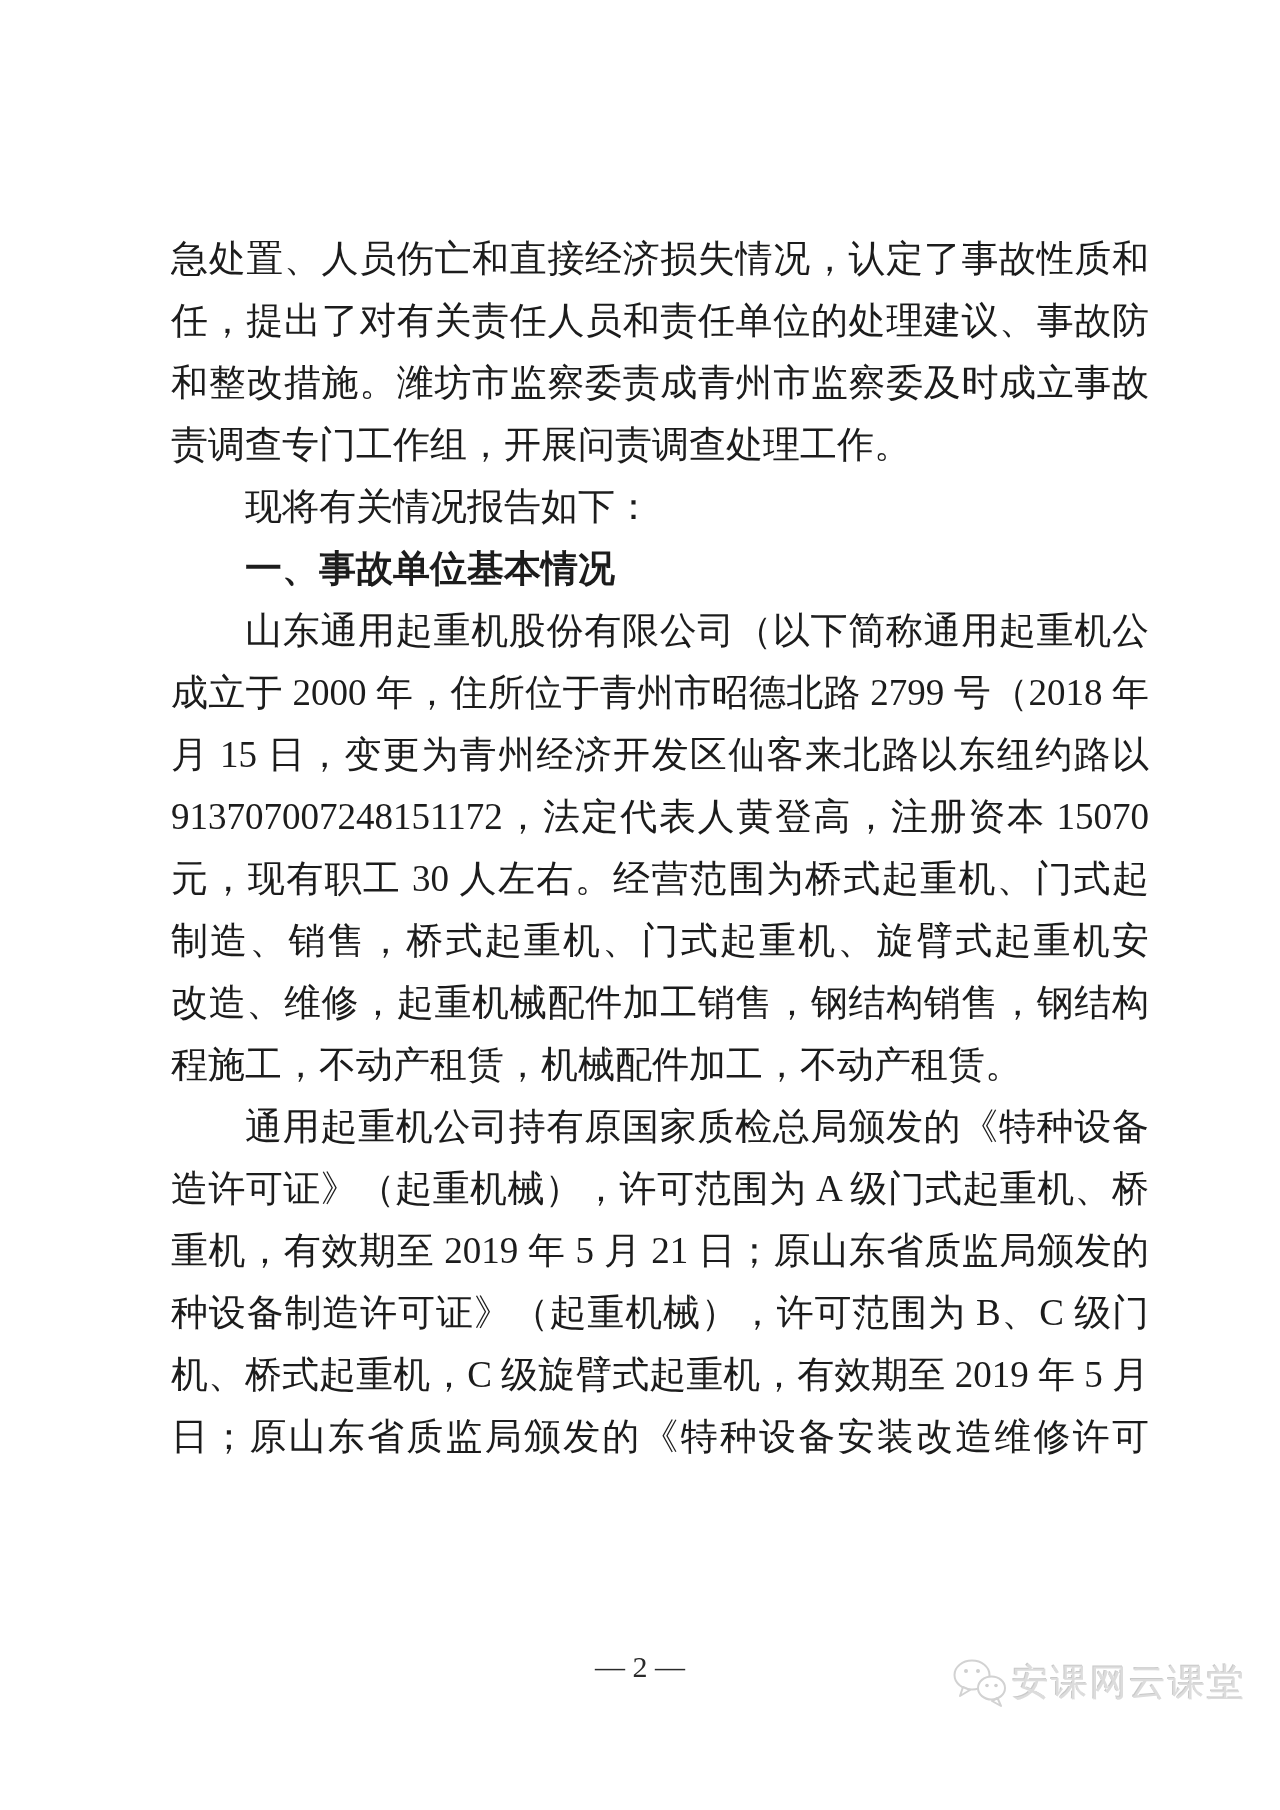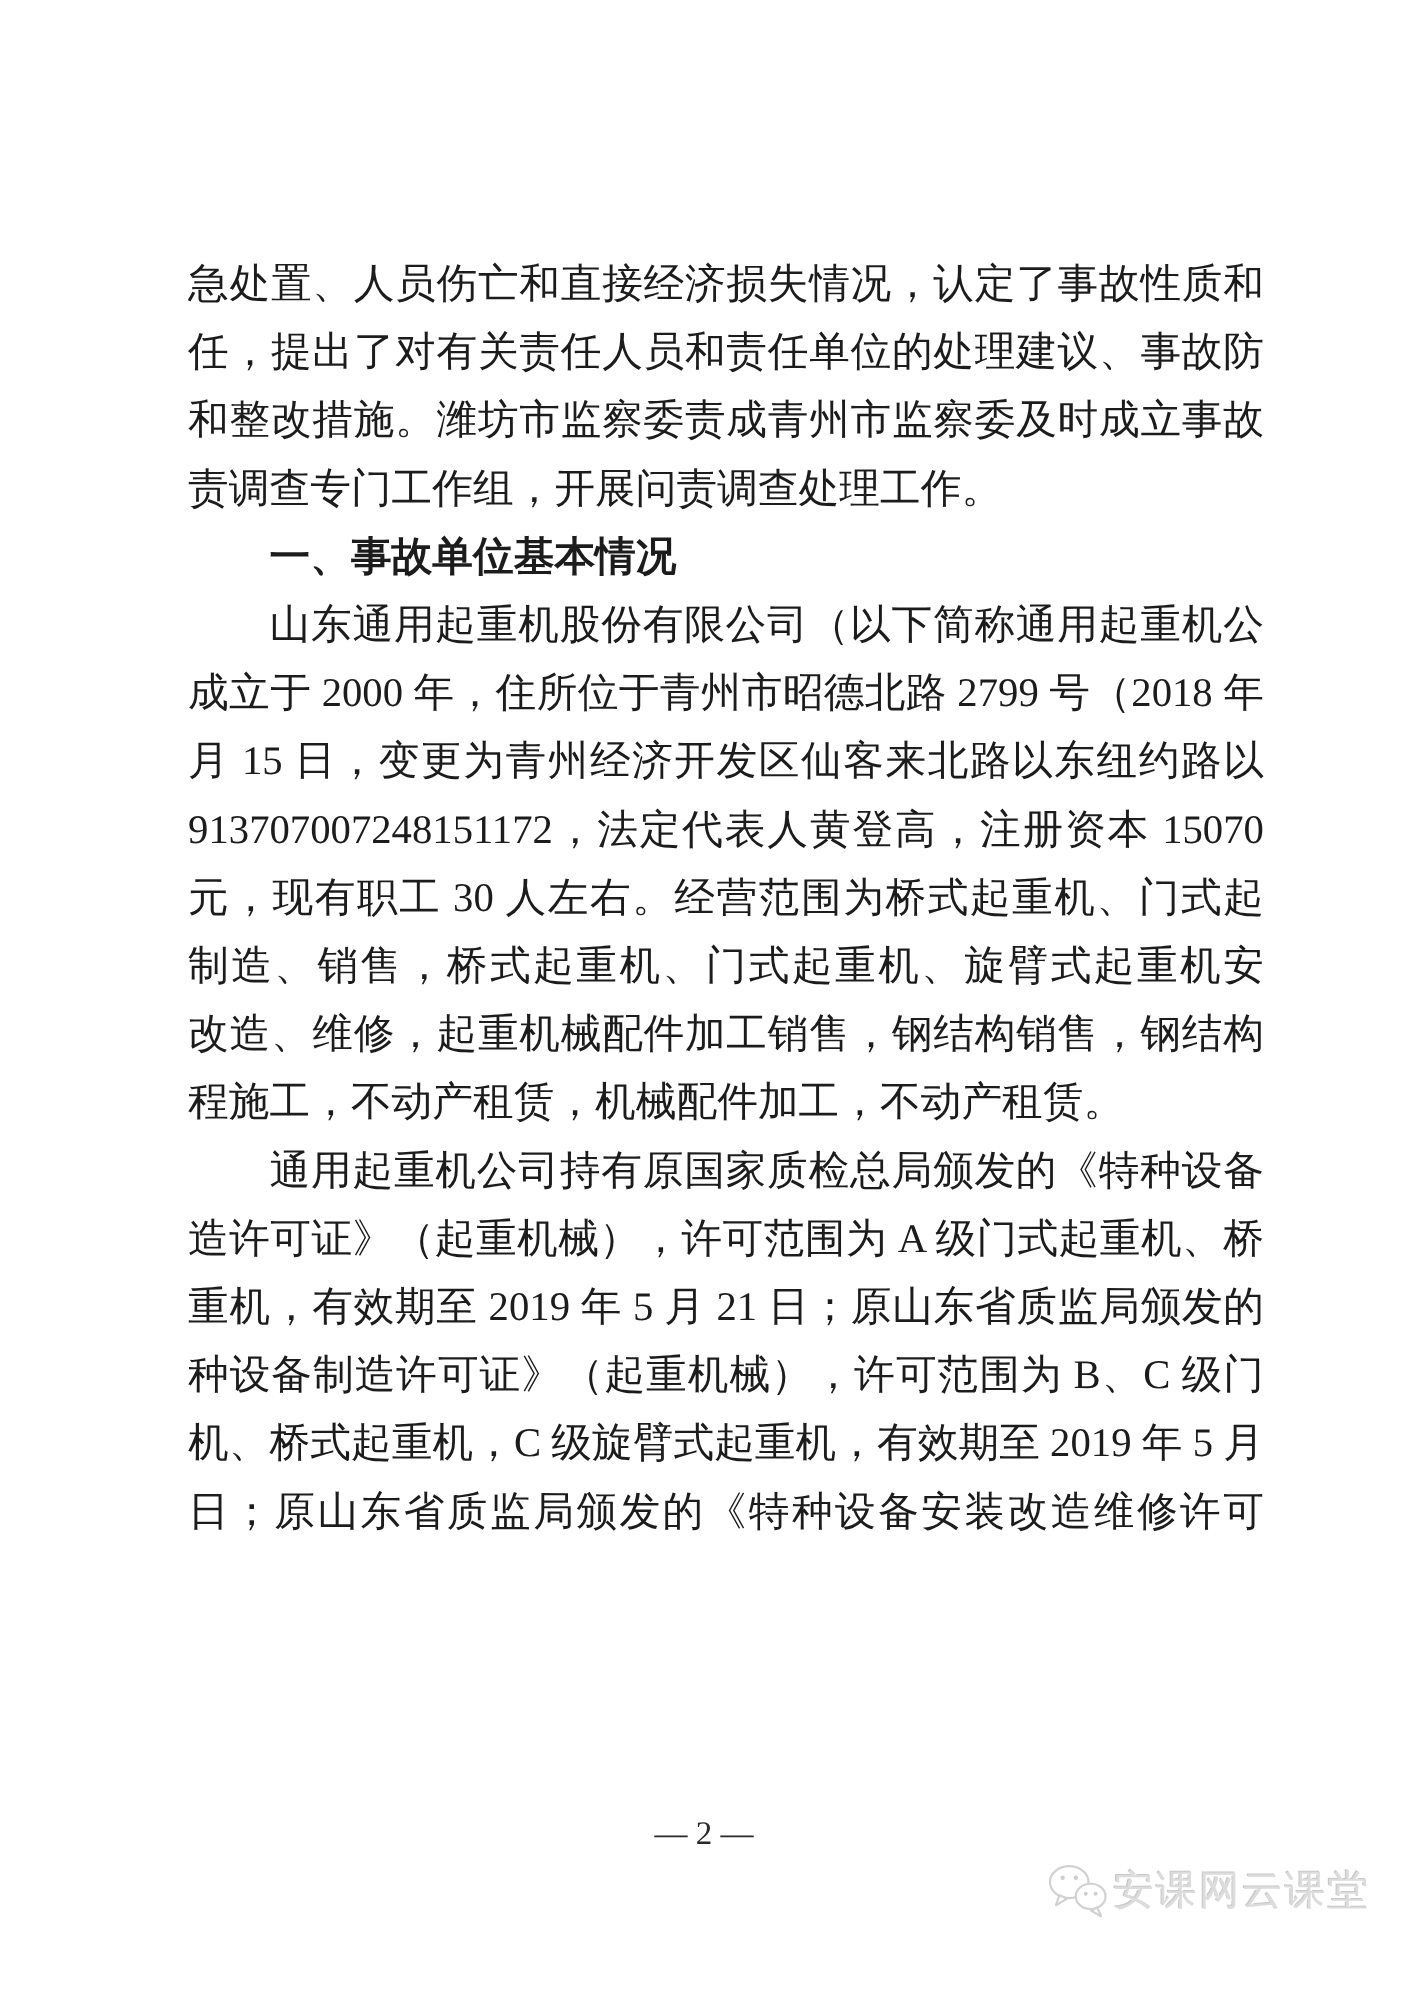--- a/index.html
+++ b/index.html
@@ -39,21 +39,21 @@
     left: 0;
     width: 100%;
     height: 42px;
     line-height: 42px;
     text-align: center;
     font-size: 30px;
     color: #2a2a2a;
   }
   .watermark {
     position: absolute;
-    top: 1692px;
+    top: 1656px;
     right: 34px;
     display: flex;
     align-items: center;
     gap: 2px;
     color: #dcdcdc;
   }
   .watermark-text {
     font-size: 37px;
     letter-spacing: 2px;
     font-family: "Liberation Sans", "DejaVu Sans", sans-serif;
@@ -64,20 +64,21 @@
 </head>
 <body>
 
 <div class="page">
 
   <div class="text-block">
       <div class="line fill">急处置、人员伤亡和直接经济损失情况，认定了事故性质和责</div>
       <div class="line fill">任，提出了对有关责任人员和责任单位的处理建议、事故防范</div>
       <div class="line fill">和整改措施。潍坊市监察委责成青州市监察委及时成立事故问</div>
       <div class="line">责调查专门工作组，开展问责调查处理工作。</div>
+      <div class="line indent">现将有关情况报告如下：</div>
       <div class="line indent bold">一、事故单位基本情况</div>
       <div class="line indent fill">山东通用起重机股份有限公司（以下简称通用起重机公司）</div>
       <div class="line fill">成立于 2000 年，住所位于青州市昭德北路 2799 号（2018 年 5</div>
       <div class="line fill">月 15 日，变更为青州经济开发区仙客来北路以东纽约路以北)，</div>
       <div class="line fill">913707007248151172，法定代表人黄登高，注册资本 15070 万</div>
       <div class="line fill">元，现有职工 30 人左右。经营范围为桥式起重机、门式起重机</div>
       <div class="line fill">制造、销售，桥式起重机、门式起重机、旋臂式起重机安装、</div>
       <div class="line fill">改造、维修，起重机械配件加工销售，钢结构销售，钢结构工</div>
       <div class="line">程施工，不动产租赁，机械配件加工，不动产租赁。</div>
       <div class="line indent fill">通用起重机公司持有原国家质检总局颁发的《特种设备制</div>

